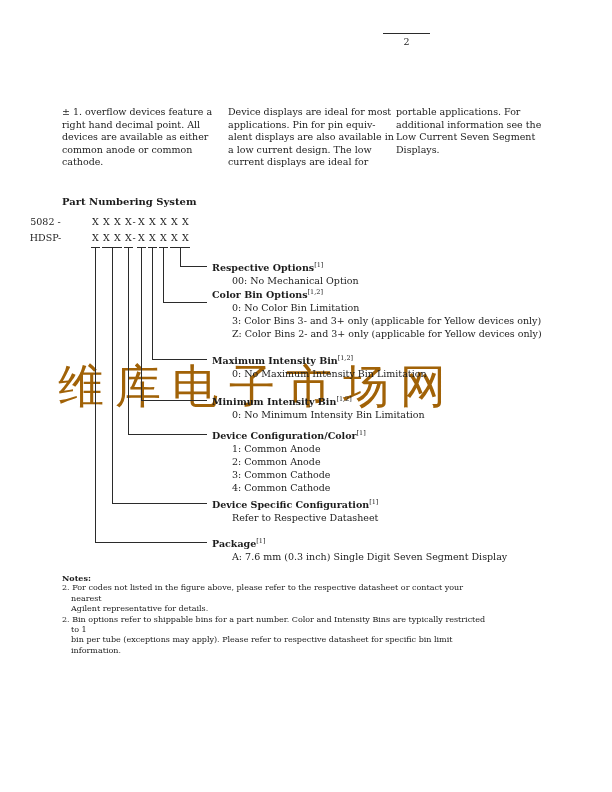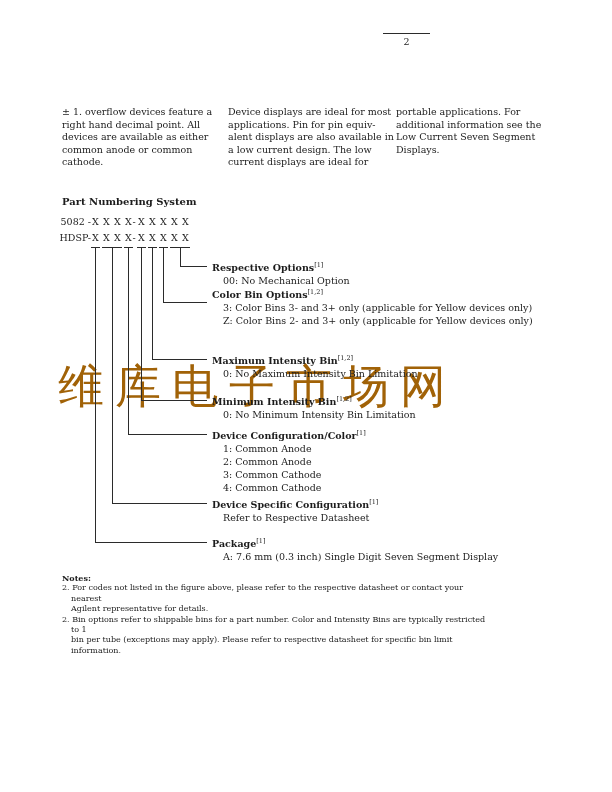--- a/index.html
+++ b/index.html
@@ -5,26 +5,26 @@
   html,body{margin:0;padding:0;background:#ffffff;}
   .page{position:relative;width:612px;height:792px;background:#fff;overflow:hidden;
         font-family:"DejaVu Serif","Liberation Serif",serif;color:#1c1c1c;}
   .rule{position:absolute;height:1px;background:#2b2b2b;}
   .vline{position:absolute;width:1px;background:#2b2b2b;}
   .pagenum{position:absolute;left:383px;top:36px;width:47px;text-align:center;
            font-size:9.5px;}
   .intro{position:absolute;top:106px;font-size:9.5px;line-height:12.5px;white-space:pre-line;}
   .pn-heading{position:absolute;left:62px;top:196px;font-size:10px;font-weight:bold;}
   .pn-row{position:absolute;left:0;height:13px;font-size:9.5px;}
-  .pn-prefix{position:absolute;left:0;top:0;width:91px;text-align:right;}
+  .pn-prefix{position:absolute;left:0;top:0;width:91px;text-align:center;}
   .pn-tok{position:absolute;top:0;}
   .field{position:absolute;left:212px;font-size:9.5px;line-height:13px;white-space:nowrap;}
   .field .fname{font-weight:bold;}
   .field sup{font-size:6.5px;line-height:0;}
-  .field .opt{margin-left:11px;}
+  .field .opt{margin-left:20px;}
   .notes{position:absolute;left:62px;top:573px;font-size:8px;line-height:10.4px;width:430px;}
   .notes .nh{font-weight:bold;}
   .note-item{white-space:pre-line;padding-left:9px;text-indent:-9px;}
   .watermark{position:absolute;left:58px;top:356px;font-size:46px;letter-spacing:11px;
              font-family:"DejaVu Sans","Liberation Sans",sans-serif;z-index:0;
              user-select:none;white-space:nowrap;}
   .content{position:relative;z-index:1;}
 </style>
 </head>
 <body>
@@ -105,20 +105,21 @@
         <div class="vline" style="left: 180px; top: 248px; height: 18px;"></div>
         <div class="rule" style="left: 180px; top: 266px; width: 27px;"></div>
       </div>
     <div id="fields">
         <div class="field" style="top: 261px;">
           <div><span class="fname">Respective Options</span><sup>[1]</sup></div>
           <div class="opt">00: No Mechanical Option</div>
         </div>
         <div class="field" style="top: 288px;">
           <div><span class="fname">Color Bin Options</span><sup>[1,2]</sup></div>
+          <div class="opt">0: No Color Bin Limitation</div>
           <div class="opt">3: Color Bins 3- and 3+ only (applicable for Yellow devices only)</div>
           <div class="opt">Z: Color Bins 2- and 3+ only (applicable for Yellow devices only)</div>
         </div>
         <div class="field" style="top: 354px;">
           <div><span class="fname">Maximum Intensity Bin</span><sup>[1,2]</sup></div>
           <div class="opt">0: No Maximum Intensity Bin Limitation</div>
         </div>
         <div class="field" style="top: 395px;">
           <div><span class="fname">Minimum Intensity Bin</span><sup>[1,2]</sup></div>
           <div class="opt">0: No Minimum Intensity Bin Limitation</div>

